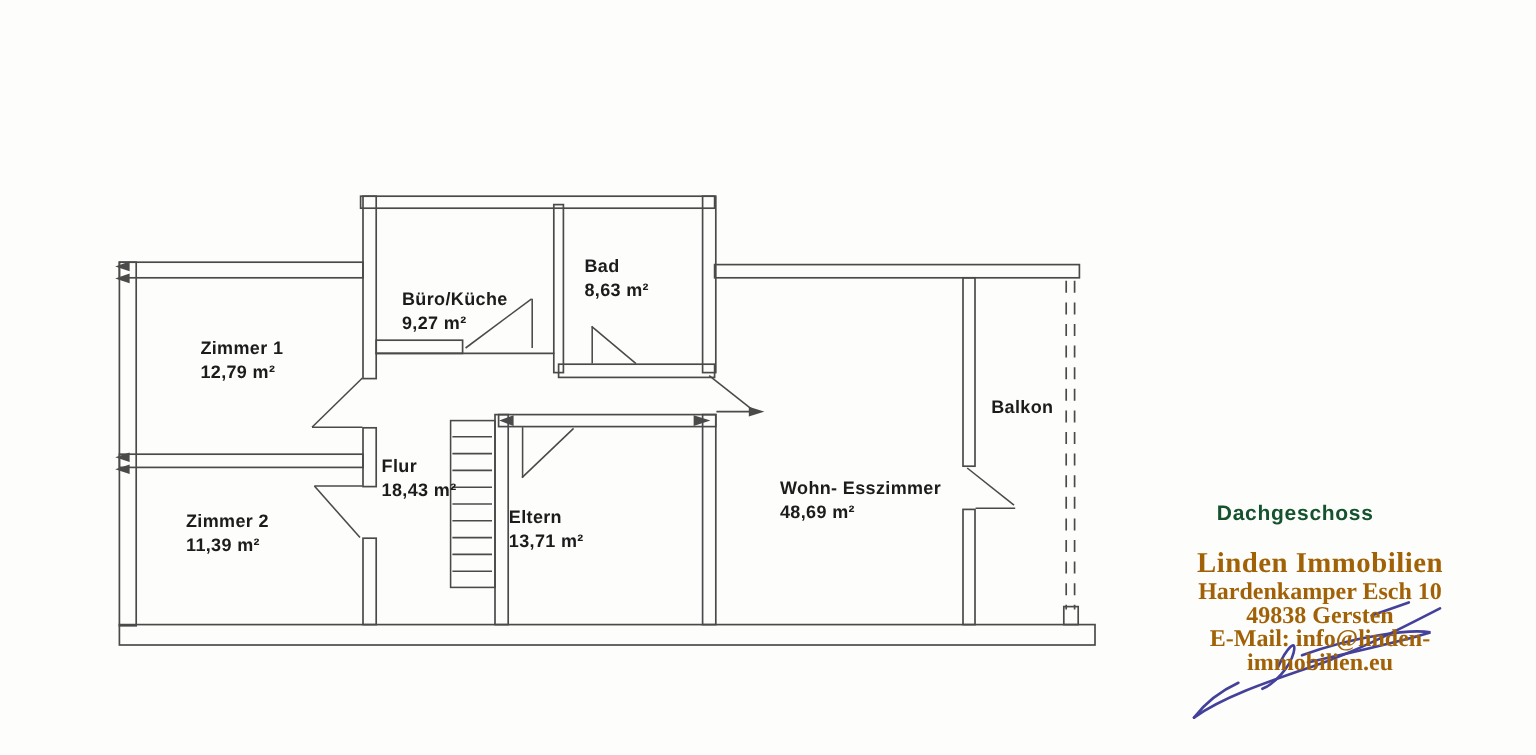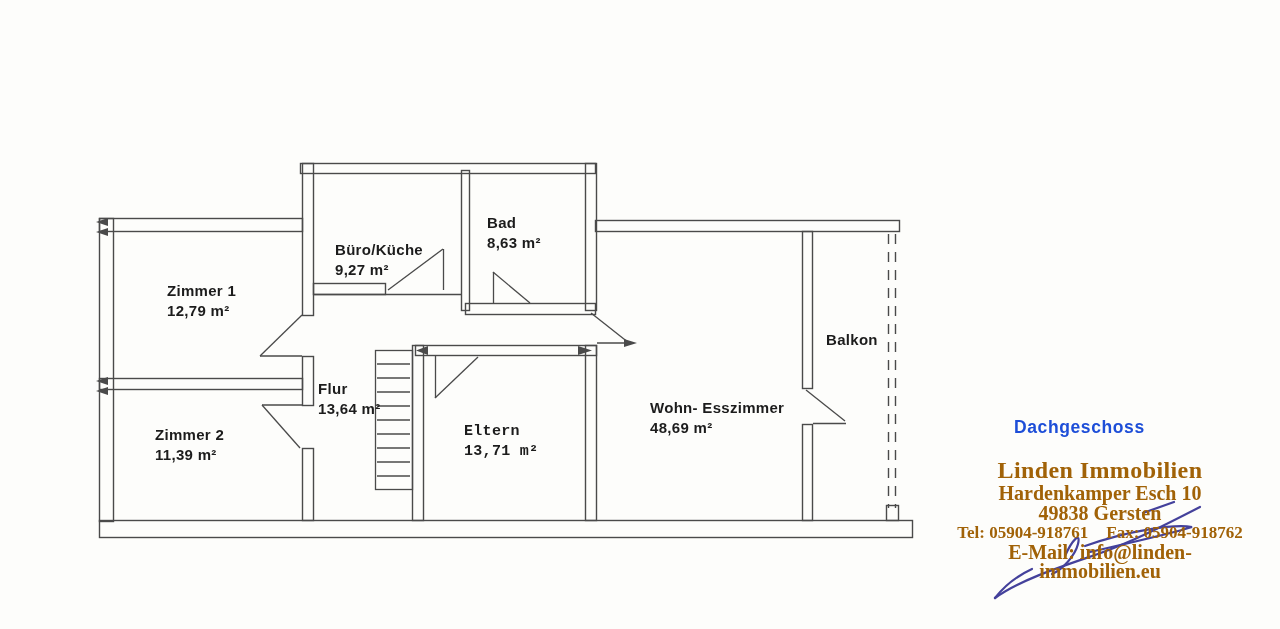--- a/index.html
+++ b/index.html
@@ -14,21 +14,21 @@
     font-weight:bold;
     font-size:15px;
     line-height:20px;
     color:#1c1c1c;
     letter-spacing:.3px;
     white-space:nowrap;
   }
   .room-label span{display:block;}
   .floor-title{
     position:absolute;left:1014px;top:417px;
-    font-weight:bold;font-size:17.5px;letter-spacing:.6px;color:#1d4ed8;
+    font-weight:bold;font-size:17.5px;letter-spacing:.6px;color:#14532d;
     white-space:nowrap;
   }
   .agency{
     position:absolute;left:950px;top:456px;width:300px;
     text-align:center;color:#a16207;
     font-family:"Liberation Serif",serif;font-weight:bold;
   }
   .agency .name{font-size:24px;line-height:28px;letter-spacing:.4px;}
   .agency .line{font-size:20px;line-height:19.5px;}
   .agency .tel-row{font-size:17px;line-height:19.5px;white-space:nowrap;}
@@ -148,42 +148,39 @@
     <span>9,27 m²</span>
   </div>
 
   <div class="room-label" style="left:487px;top:213px;">
     <span>Bad</span>
     <span>8,63 m²</span>
   </div>
 
   <div class="room-label" style="left:318px;top:379px;">
     <span>Flur</span>
-    <span>13,64 m²</span>
+    <span>18,43 m²</span>
   </div>
 
-  <div class="room-label" style="left:464px;top:422px;font-family:Liberation Mono, monospace;">
+  <div class="room-label" style="left:424px;top:422px;">
     <span>Eltern</span>
     <span>13,71 m²</span>
   </div>
 
   <div class="room-label" style="left:650px;top:366px;margin-top:32px;">
     <span>Wohn- Esszimmer</span>
     <span>48,69 m²</span>
   </div>
 
   <div class="room-label" style="left:826px;top:330px;text-align:right;">
     <span>Balkon</span>
   </div>
 
   <div class="floor-title">Dachgeschoss</div>
 
   <div class="agency">
     <div class="name">Linden Immobilien</div>
     <div class="line">Hardenkamper Esch 10</div>
     <div class="line">49838 Gersten</div>
-    <div class="tel-row">
-      <span>Tel: 05904-918761</span><span class="sep"></span><span>Fax: 05904-918762</span>
-    </div>
     <div class="line">E-Mail: info@linden-immobilien.eu</div>
   </div>
 
 </div>
 
 </body></html>

